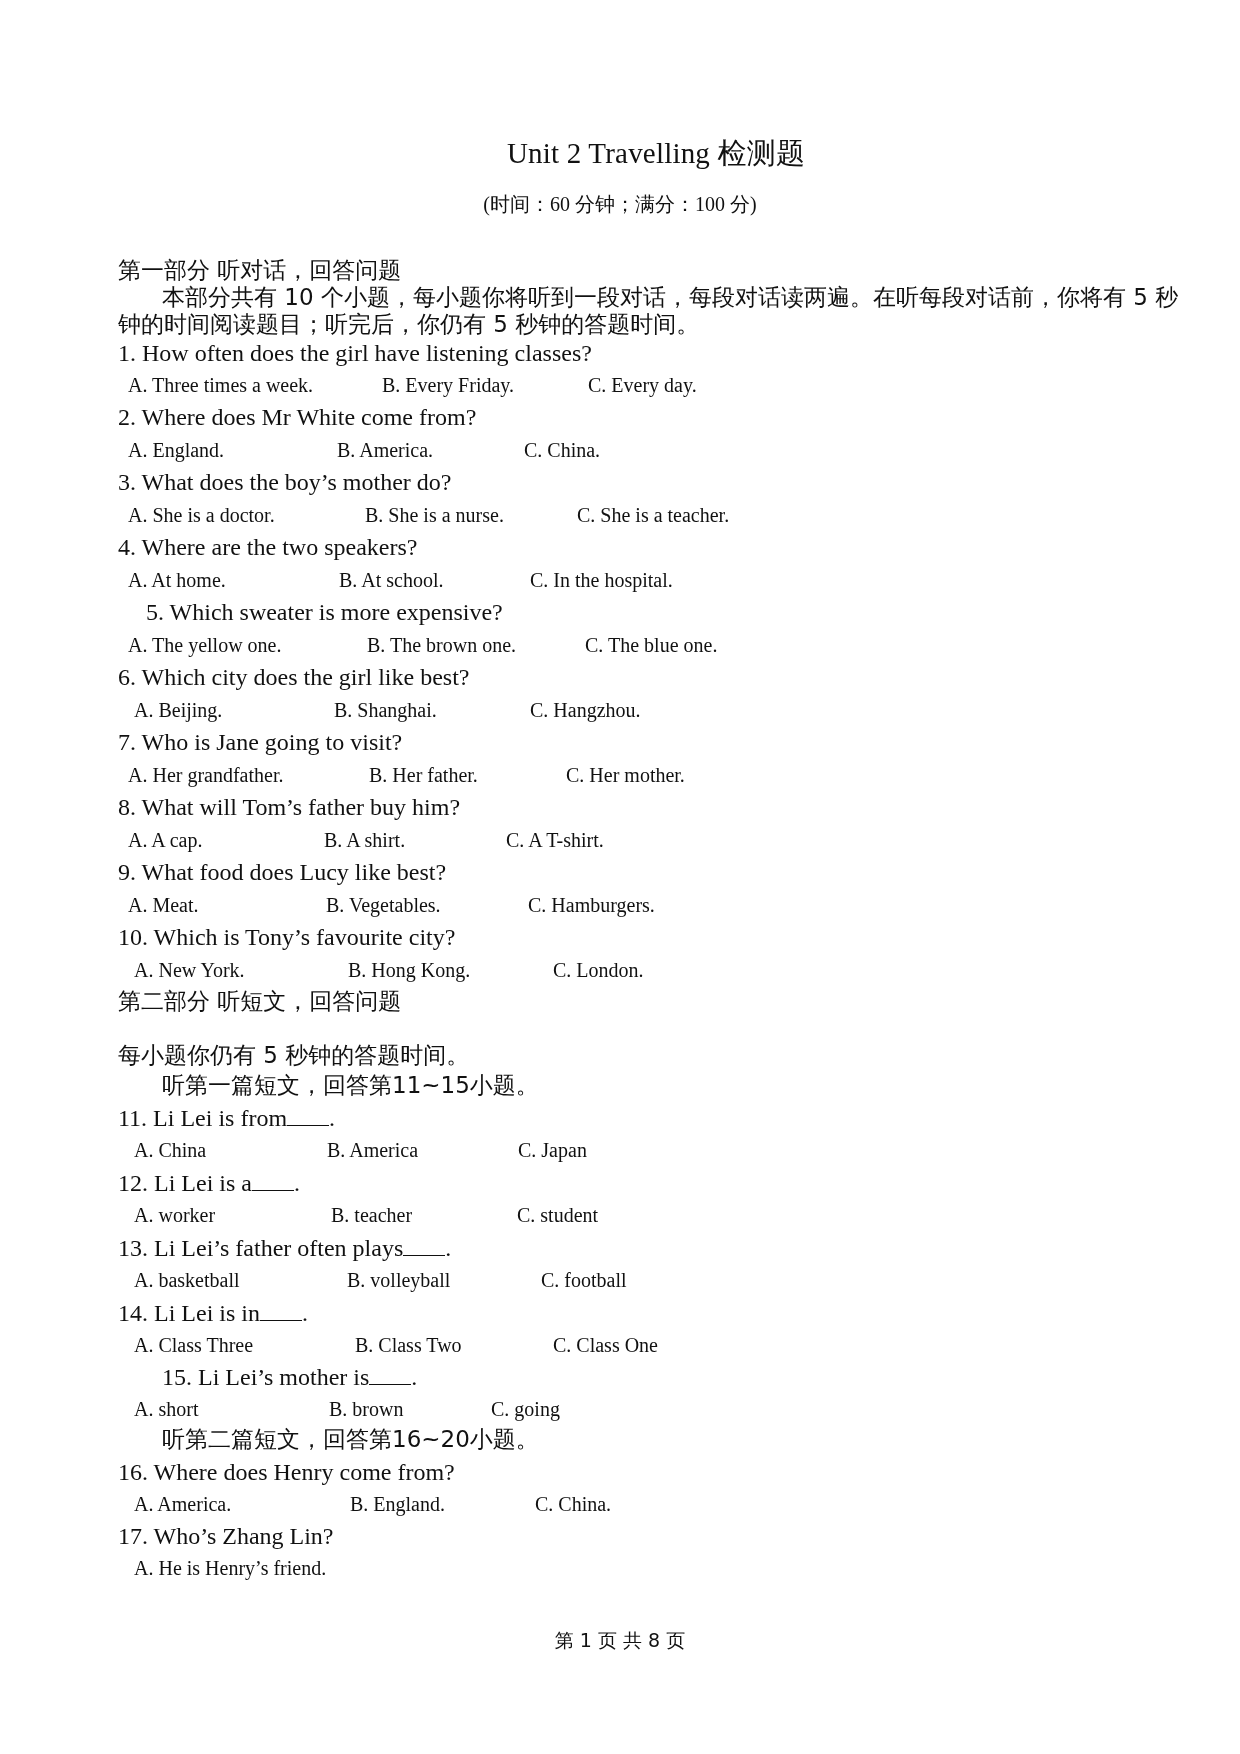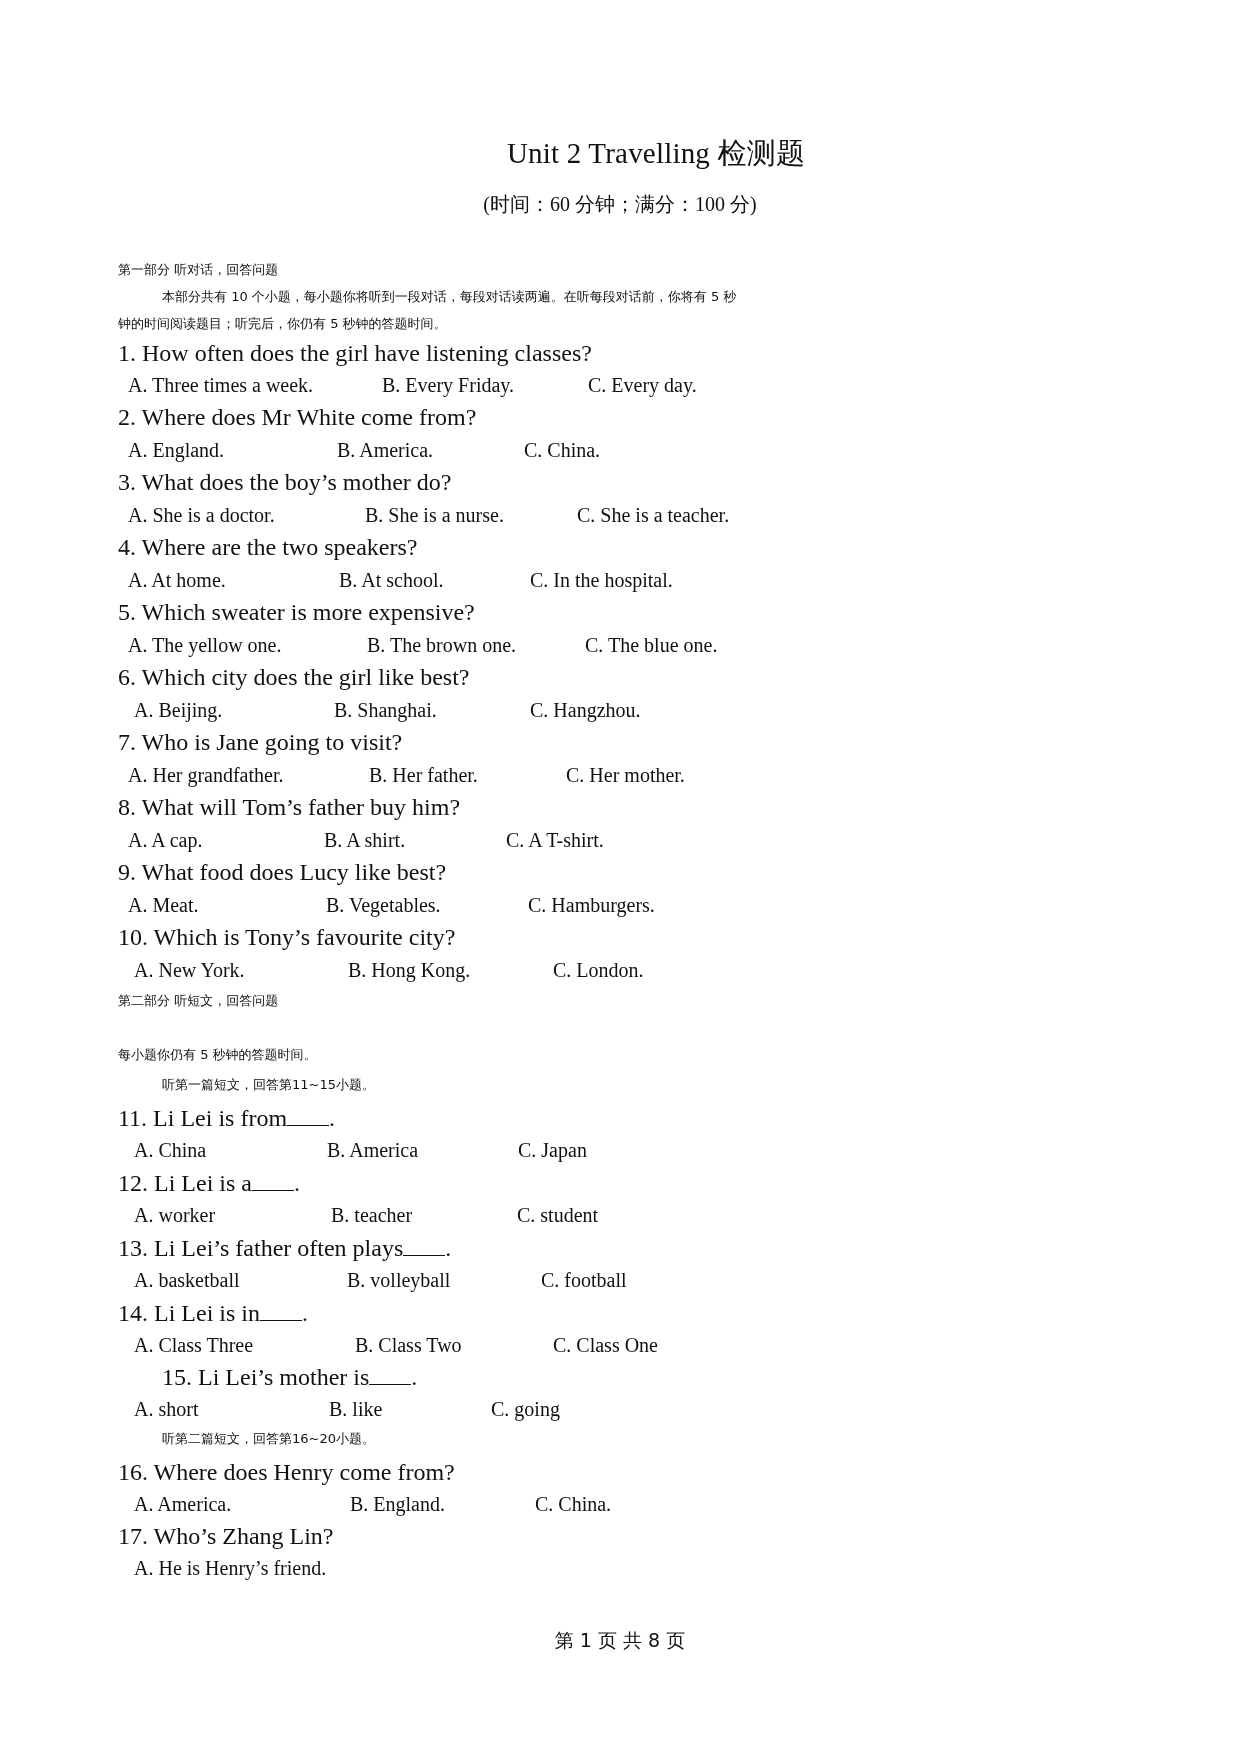--- a/index.html
+++ b/index.html
@@ -7,21 +7,21 @@
          font-family: "Liberation Serif", "DejaVu Serif", serif; color: #111; }
   .page { position: absolute; left: 0; top: 0; width: 1240px; height: 1754px; }
   .title { position: absolute; top: 134px; left: 0; width: 1240px; text-align: center;
            font-size: 29px; font-weight: normal; letter-spacing: 0.2px; padding-left: 36px; }
   .subtitle { position: absolute; top: 191px; left: 0; width: 1240px; text-align: center;
               font-size: 20px; }
   .line { position: absolute; left: 118px; font-size: 24px; white-space: nowrap; line-height: 26px; }
   .sec-head { font-size: 22px; }
   .sec-head b { font-family: "DejaVu Sans", sans-serif; font-weight: bold; font-size: 22px; }
   .sec-head span.note { font-size: 20px; }
-  .zh { font-family: "DejaVu Sans", sans-serif; font-size: 13px; }
+  .zh { font-family: "DejaVu Sans", sans-serif; font-size: 23px; }
   .indent { left: 162px; }
   .opt { position: absolute; font-size: 20px; white-space: nowrap; line-height: 26px; }
   .footer { position: absolute; top: 1628px; left: 0; width: 1240px; text-align: center;
             font-family: "DejaVu Sans", sans-serif; font-size: 19px; }
   .blank { display: inline-block; width: 42px; border-bottom: 1.5px solid #111; height: 18px; vertical-align: baseline; }
 </style>
 </head>
 <body>
 
 <div class="page">
@@ -47,21 +47,21 @@
   <div class="line" style="top:469px;">3. What does the boy’s mother do?</div>
   <div class="opt" style="top:502px;left:128px;">A. She is a doctor.</div>
   <div class="opt" style="top:502px;left:365px;">B. She is a nurse.</div>
   <div class="opt" style="top:502px;left:577px;">C. She is a teacher.</div>
 
   <div class="line" style="top:534px;">4. Where are the two speakers?</div>
   <div class="opt" style="top:567px;left:128px;">A. At home.</div>
   <div class="opt" style="top:567px;left:339px;">B. At school.</div>
   <div class="opt" style="top:567px;left:530px;">C. In the hospital.</div>
 
-  <div class="line" style="top:599px;">5. Which sweater is more expensive?</div>
+  <div class="line" style="top:599px;margin-left:28px;">5. Which sweater is more expensive?</div>
   <div class="opt" style="top:632px;left:128px;">A. The yellow one.</div>
   <div class="opt" style="top:632px;left:367px;">B. The brown one.</div>
   <div class="opt" style="top:632px;left:585px;">C. The blue one.</div>
 
   <div class="line" style="top:664px;">6. Which city does the girl like best?</div>
   <div class="opt" style="top:697px;left:134px;">A. Beijing.</div>
   <div class="opt" style="top:697px;left:334px;">B. Shanghai.</div>
   <div class="opt" style="top:697px;left:530px;">C. Hangzhou.</div>
 
   <div class="line" style="top:729px;">7. Who is Jane going to visit?</div>
@@ -103,21 +103,21 @@
   <div class="opt" style="top:1267px;left:347px;">B. volleyball</div>
   <div class="opt" style="top:1267px;left:541px;">C. football</div>
 
   <div class="line" style="top:1300px;"><span>14. Li Lei is in</span><span class="blank"></span><span>.</span></div>
   <div class="opt" style="top:1332px;left:134px;">A. Class Three</div>
   <div class="opt" style="top:1332px;left:355px;">B. Class Two</div>
   <div class="opt" style="top:1332px;left:553px;">C. Class One</div>
 
   <div class="line" style="top:1364px;margin-left:44px;"><span>15. Li Lei’s mother is</span><span class="blank"></span><span>.</span></div>
   <div class="opt" style="top:1396px;left:134px;">A. short</div>
-  <div class="opt" style="top:1396px;left:329px;">B. like</div>
+  <div class="opt" style="top:1396px;left:329px;">B. brown</div>
   <div class="opt" style="top:1396px;left:491px;">C. going</div>
 
   <div class="line zh indent" style="top:1426px;">听第二篇短文，回答第16~20小题。</div>
 
   <div class="line" style="top:1459px;">16. Where does Henry come from?</div>
   <div class="opt" style="top:1491px;left:134px;">A. America.</div>
   <div class="opt" style="top:1491px;left:350px;">B. England.</div>
   <div class="opt" style="top:1491px;left:535px;">C. China.</div>
 
   <div class="line" style="top:1523px;">17. Who’s Zhang Lin?</div>

